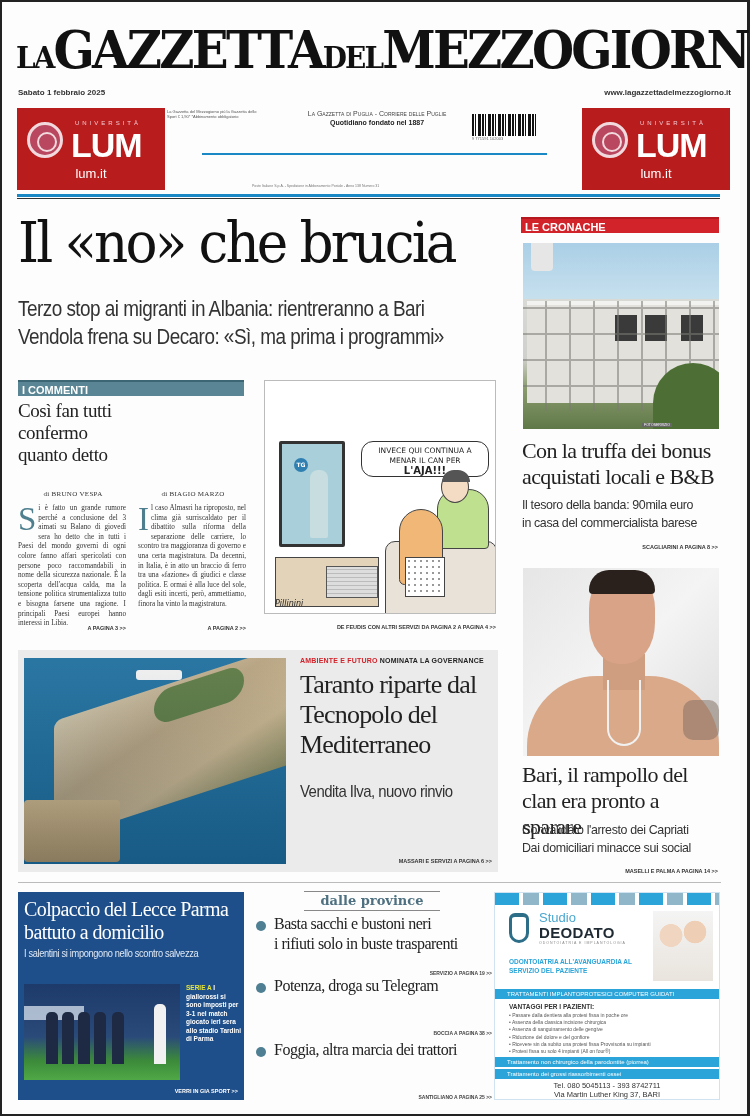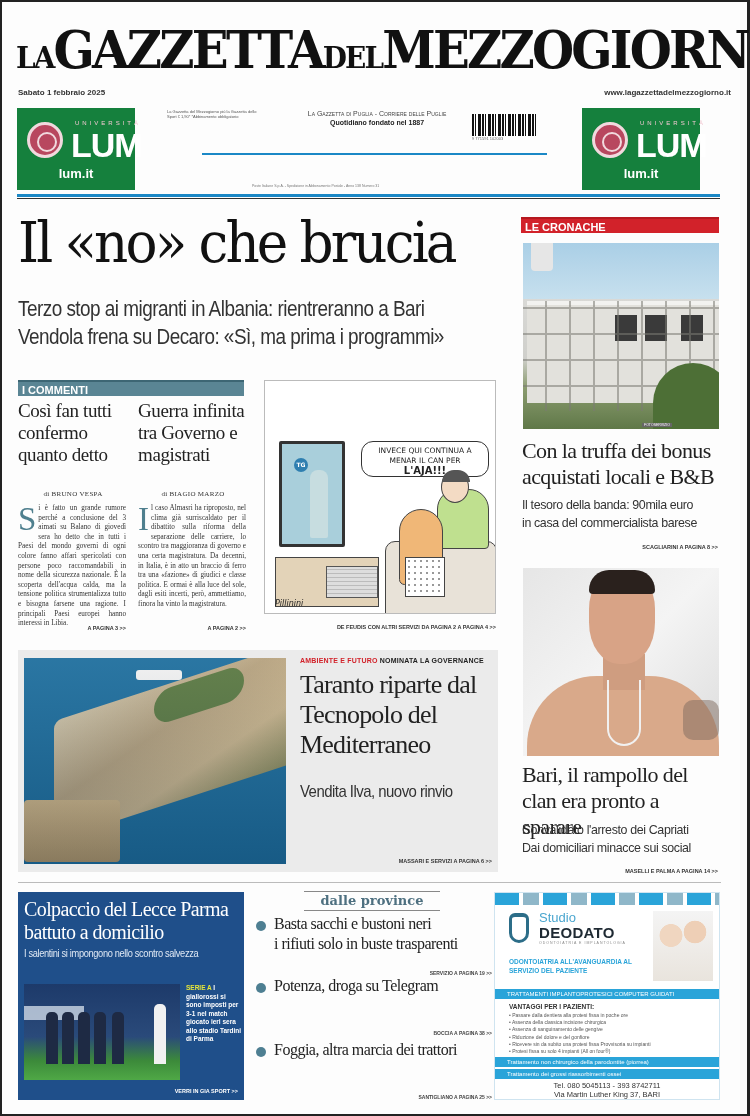--- a/index.html
+++ b/index.html
@@ -8,26 +8,26 @@
   .page { position: absolute; left: 0; top: 0; width: 750px; height: 1116px; border: 2px solid #222; border-right-width: 3px; background: #fdfdfd; }
 
   
   .masthead { position: absolute; left: 14px; top: 14px; width: 722px; height: 68px; text-align: center; }
   .masthead .logo { font-family: "DejaVu Serif", serif; font-weight: bold; font-size: 52px; letter-spacing: -3px; line-height: 68px; color: #111; transform: scaleX(0.93); transform-origin: left center; white-space: nowrap; display: inline-block; }
   .masthead .logo .small { font-size: 30px; letter-spacing: -2px; }
   .dateline { position: absolute; left: 16px; top: 86px; font-family: "Liberation Sans", sans-serif; font-size: 8px; font-weight: bold; color: #333; }
   .website { position: absolute; right: 16px; top: 86px; font-family: "Liberation Sans", sans-serif; font-size: 8px; font-weight: bold; color: #333; }
 
   
-  .lum { position: absolute; top: 106px; width: 118px; height: 82px; background: #15803d; color: #fff; font-family: "Liberation Sans", sans-serif; }
+  .lum { position: absolute; top: 106px; width: 148px; height: 82px; background: #b91c1c; color: #fff; font-family: "Liberation Sans", sans-serif; }
   .lum .seal { position: absolute; left: 10px; top: 14px; width: 36px; height: 36px; border-radius: 50%; border: 3px solid #f1d9de; background: #b8475f; }
   .lum .seal::after { content: ""; position: absolute; left: 7px; top: 7px; width: 16px; height: 16px; border-radius: 50%; border: 2px solid #f1d9de; }
   .lum .uni { position: absolute; left: 58px; top: 12px; font-size: 6px; letter-spacing: 3px; color: #f2c8d2; }
   .lum .word { position: absolute; left: 54px; top: 18px; font-size: 34px; font-weight: bold; letter-spacing: -1px; }
-  .lum .url { position: absolute; left: 0; width: 100%; top: 58px; text-align: center; font-size: 13px; font-weight: bold; }
+  .lum .url { position: absolute; left: 0; width: 100%; top: 58px; text-align: center; font-size: 13px; font-weight: normal; }
   .lum.left { left: 15px; }
   .lum.right { left: 580px; }
 
   .info-small { position: absolute; left: 165px; top: 107px; font-family: "Liberation Sans", sans-serif; font-size: 4px; line-height: 5px; color: #555; width: 90px; }
   .pub-line1 { position: absolute; left: 285px; top: 108px; width: 180px; text-align: center; font-family: "Liberation Sans", sans-serif; font-size: 7px; color: #444; font-variant: small-caps; }
   .pub-line2 { position: absolute; left: 285px; top: 117px; width: 180px; text-align: center; font-family: "Liberation Sans", sans-serif; font-size: 7px; font-weight: bold; color: #222; }
   .barcode { position: absolute; left: 470px; top: 112px; width: 64px; height: 22px; background: repeating-linear-gradient(90deg, #111 0 2px, #fff 2px 3px, #111 3px 4px, #fff 4px 6px, #111 6px 9px, #fff 9px 10px); }
   .barcode-num { position: absolute; left: 470px; top: 134px; font-size: 4px; color: #666; font-family: "Liberation Sans", sans-serif; }
   .edition-rule { position: absolute; left: 200px; top: 151px; width: 345px; height: 2px; background: #1b88c6; }
   .edition { position: absolute; left: 278px; top: 138px; width: 190px; height: 26px; background: #1b88c6; color: #fff; font-family: "DejaVu Sans", sans-serif; font-weight: bold; font-size: 19px; text-align: center; line-height: 26px; letter-spacing: 1px; }
@@ -176,23 +176,20 @@
 
   <h1 class="headline">Il «no» che brucia</h1>
   <div class="subhead">
     <div>Terzo stop ai migranti in Albania: rientreranno a Bari</div>
     <div>Vendola frena su Decaro: «Sì, ma prima i programmi»</div>
   </div>
 
   <div class="section-bar commenti-bar">I COMMENTI</div>
   <div class="comm-col c1">
       <div class="comm-title">Così fan tutti confermo quanto detto</div>
-    </div>
-  <div class="comm-col c2">
-      <div class="comm-title">Guerra infinita tra Governo e magistrati</div>
     </div>
   <div class="comm-author" style="left:16px">di BRUNO VESPA</div>
   <div class="comm-author" style="left:136px">di BIAGIO MARZO</div>
   <div class="comm-body" style="left:16px"><span class="drop">S</span><span>i è fatto un grande rumore perché a conclusione del 3 aimati su Balano di giovedì sera ho detto che in tutti i Paesi del mondo governi di ogni colore fanno affari spericolati con persone poco raccomandabili in nome della sicurezza nazionale. È la scoperta dell'acqua calda, ma la tensione politica strumentalizza tutto e bisogna farsene una ragione. I principali Paesi europei hanno interessi in Libia.</span></div>
   <div class="comm-body" style="left:136px"><span class="drop">I</span><span>l caso Almasri ha riproposto, nel clima già surriscaldato per il dibattito sulla riforma della separazione delle carriere, lo scontro tra maggioranza di governo e una certa magistratura. Da decenni, in Italia, è in atto un braccio di ferro tra una «fazione» di giudici e classe politica. E ormai è alla luce del sole, dagli esiti incerti, però, ammettiamo, finora ha vinto la magistratura.</span></div>
   <div class="comm-ref" style="left:16px">A PAGINA 3 &gt;&gt;</div>
   <div class="comm-ref" style="left:136px">A PAGINA 2 &gt;&gt;</div>
 
   <div class="cartoon">
     <div class="bubble2"><span>Invece qui continua a menar il can per</span> <b>l'Aja!!!</b></div>

